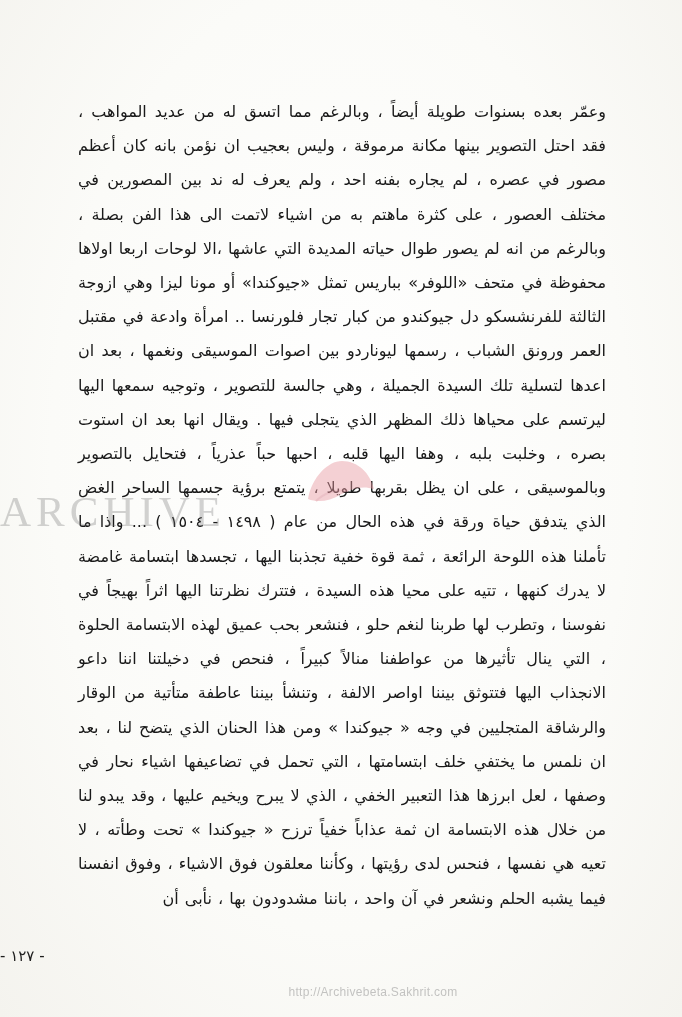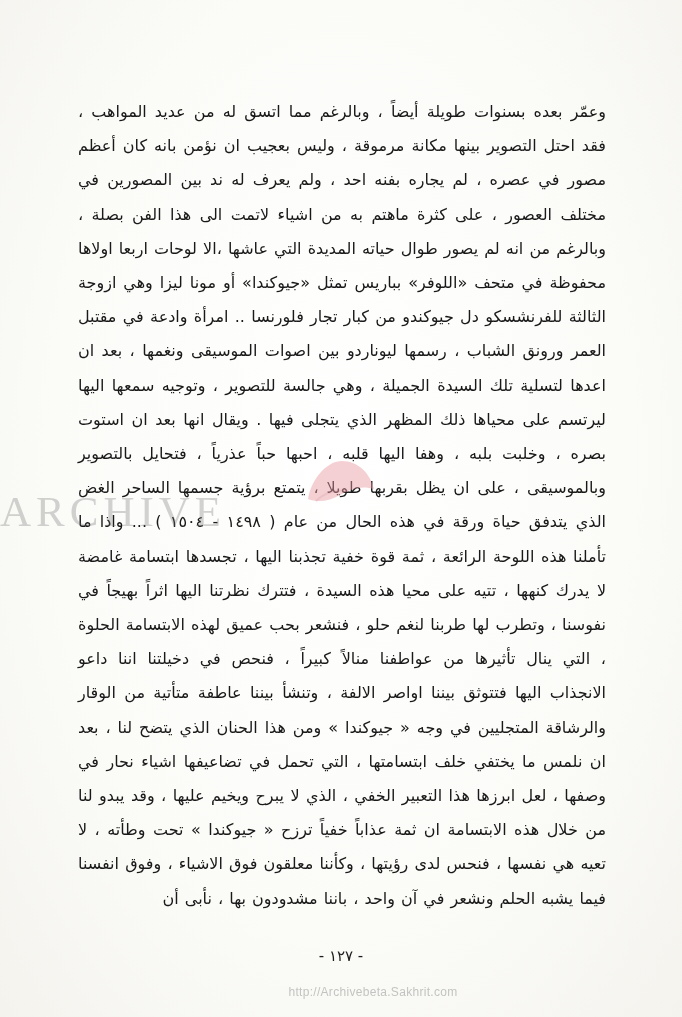--- a/index.html
+++ b/index.html
@@ -43,21 +43,21 @@
     letter-spacing: 0px;
     word-spacing: 1px;
     text-align: justify;
     text-align-last: right;
   }
   .page-number {
     position: absolute;
     bottom: 52px;
     left: 0;
     width: 100%;
-    text-align: center;
+    text-align: left;
     font-family: "DejaVu Sans", sans-serif;
     font-size: 15px;
     color: #1d1d1d;
     direction: rtl;
   }
   
   .watermark {
     position: absolute;
     left: 0;
     top: 0;

